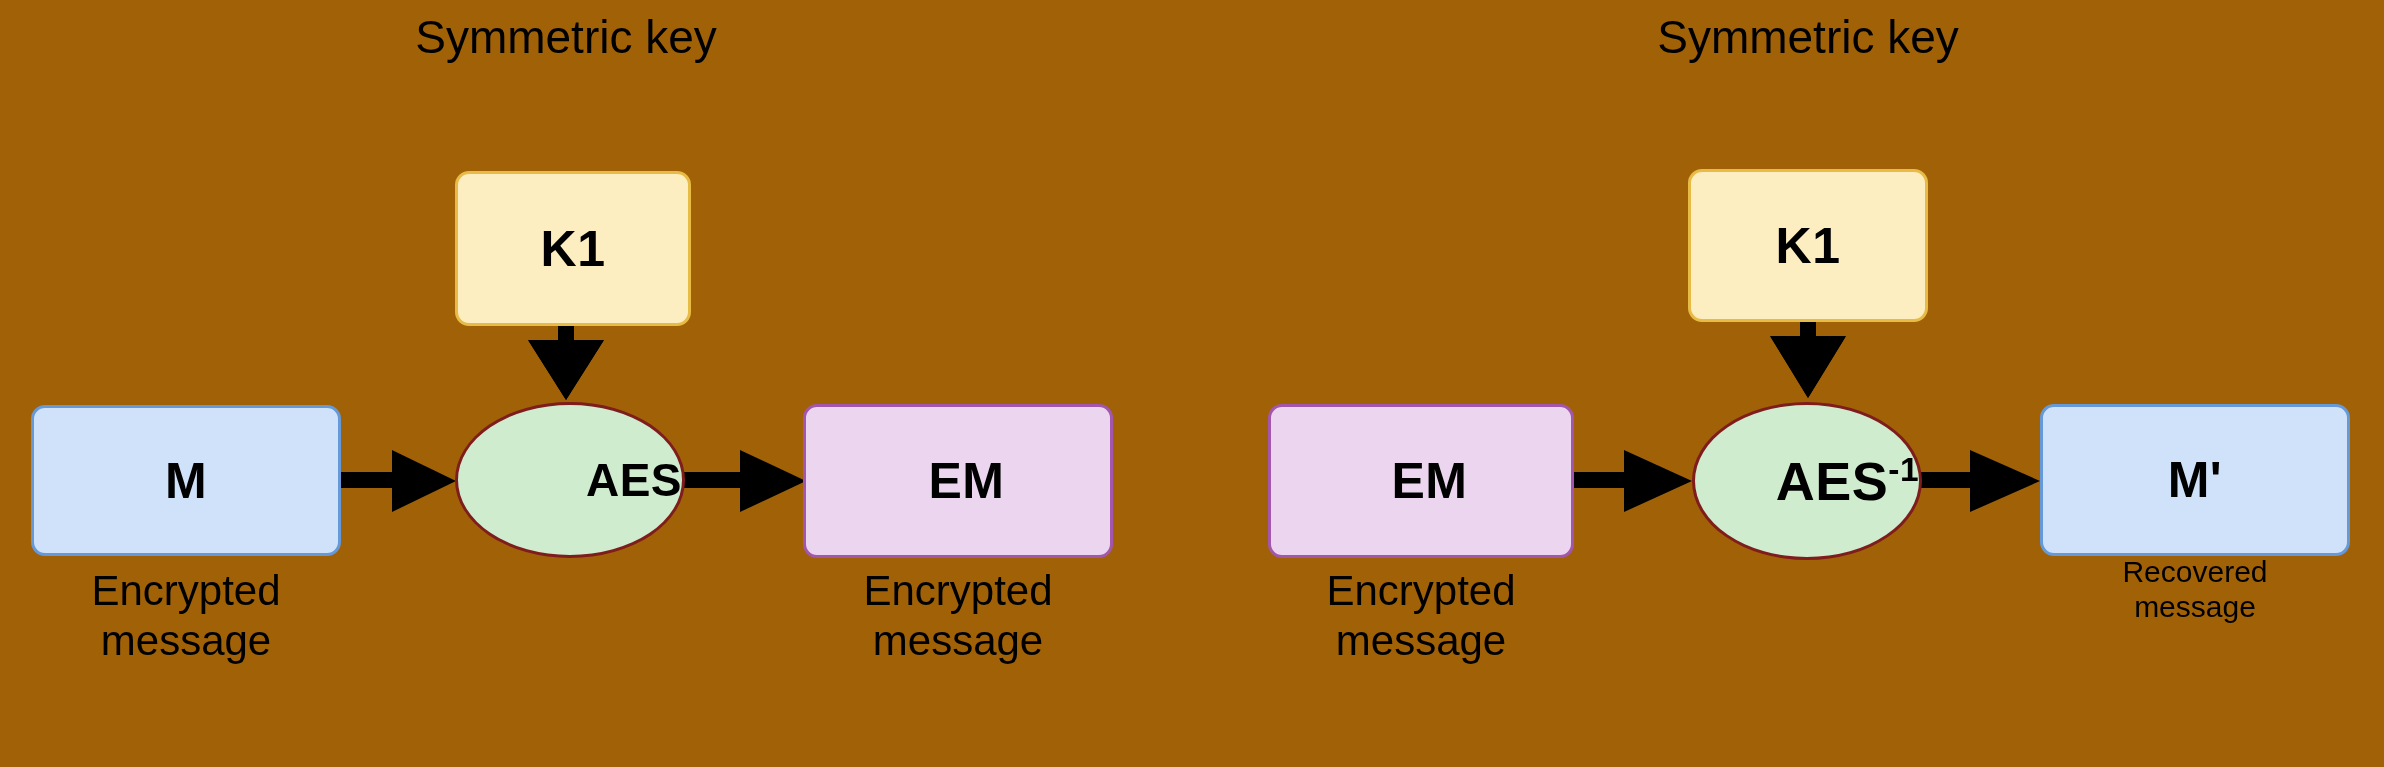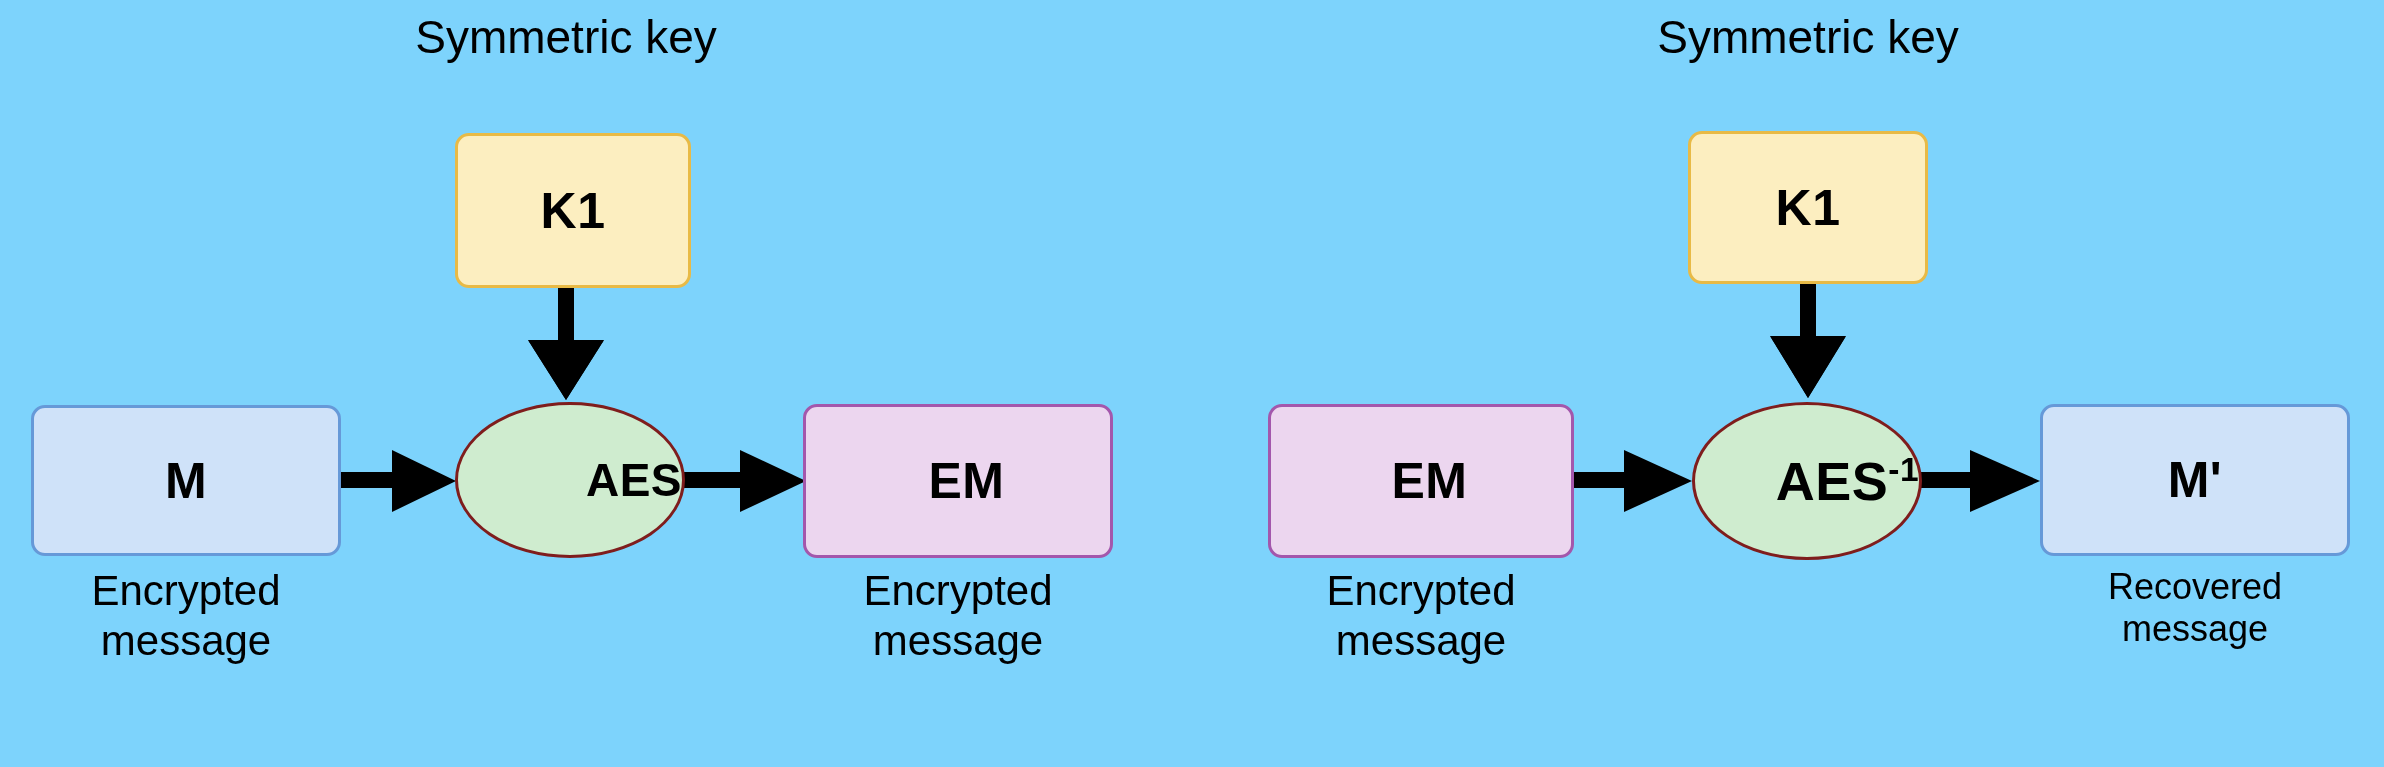--- a/index.html
+++ b/index.html
@@ -7,21 +7,21 @@
     padding: 0;
     background: #ffffff;
   }
   body {
     font-family: "Liberation Sans", sans-serif;
   }
   #canvas {
     position: relative;
     width: 2384px;
     height: 767px;
-    background: #7dd3fc;
+    background: #a16207;
     overflow: hidden;
   }
   .node {
     position: absolute;
     box-sizing: border-box;
     display: flex;
     align-items: center;
     justify-content: center;
     text-align: center;
   }
@@ -36,20 +36,21 @@
     border-width: 3px;
     border-style: solid;
   }
   .box-blue {
     background: #cfe2f9;
     border-color: #6699d8;
   }
   .box-yellow {
     background: #fceec0;
     border-color: #e8ba46;
+    margin-top: 38px;
   }
   .box-purple {
     background: #ecd6ef;
     border-color: #a357ac;
     padding-left: 17px;
   }
   .ellipse {
     border-radius: 50%;
     background: #cfeccf;
     border: 3px solid #7f1d1d;
@@ -167,18 +168,18 @@
 
   <div class="node ellipse" style="left:1692px; top:402px; width:230px; height:158px;">
     <span class="node-label" style="font-size:54px;">
       <span>AES</span><span class="sup">-1</span>
     </span>
   </div>
 
   <div class="node box box-blue" style="left:2040px; top:404px; width:310px; height:152px;">
     <span class="node-label" style="font-size:50px;">M'</span>
   </div>
-  <div class="caption" style="left:2035px; top:566px; width:320px; font-size:36px;">
+  <div class="caption" style="left:2035px; top:554px; width:320px; font-size:30px;">
     <div>Recovered</div>
     <div>message</div>
   </div>
 
 </div>
 
 </body></html>

